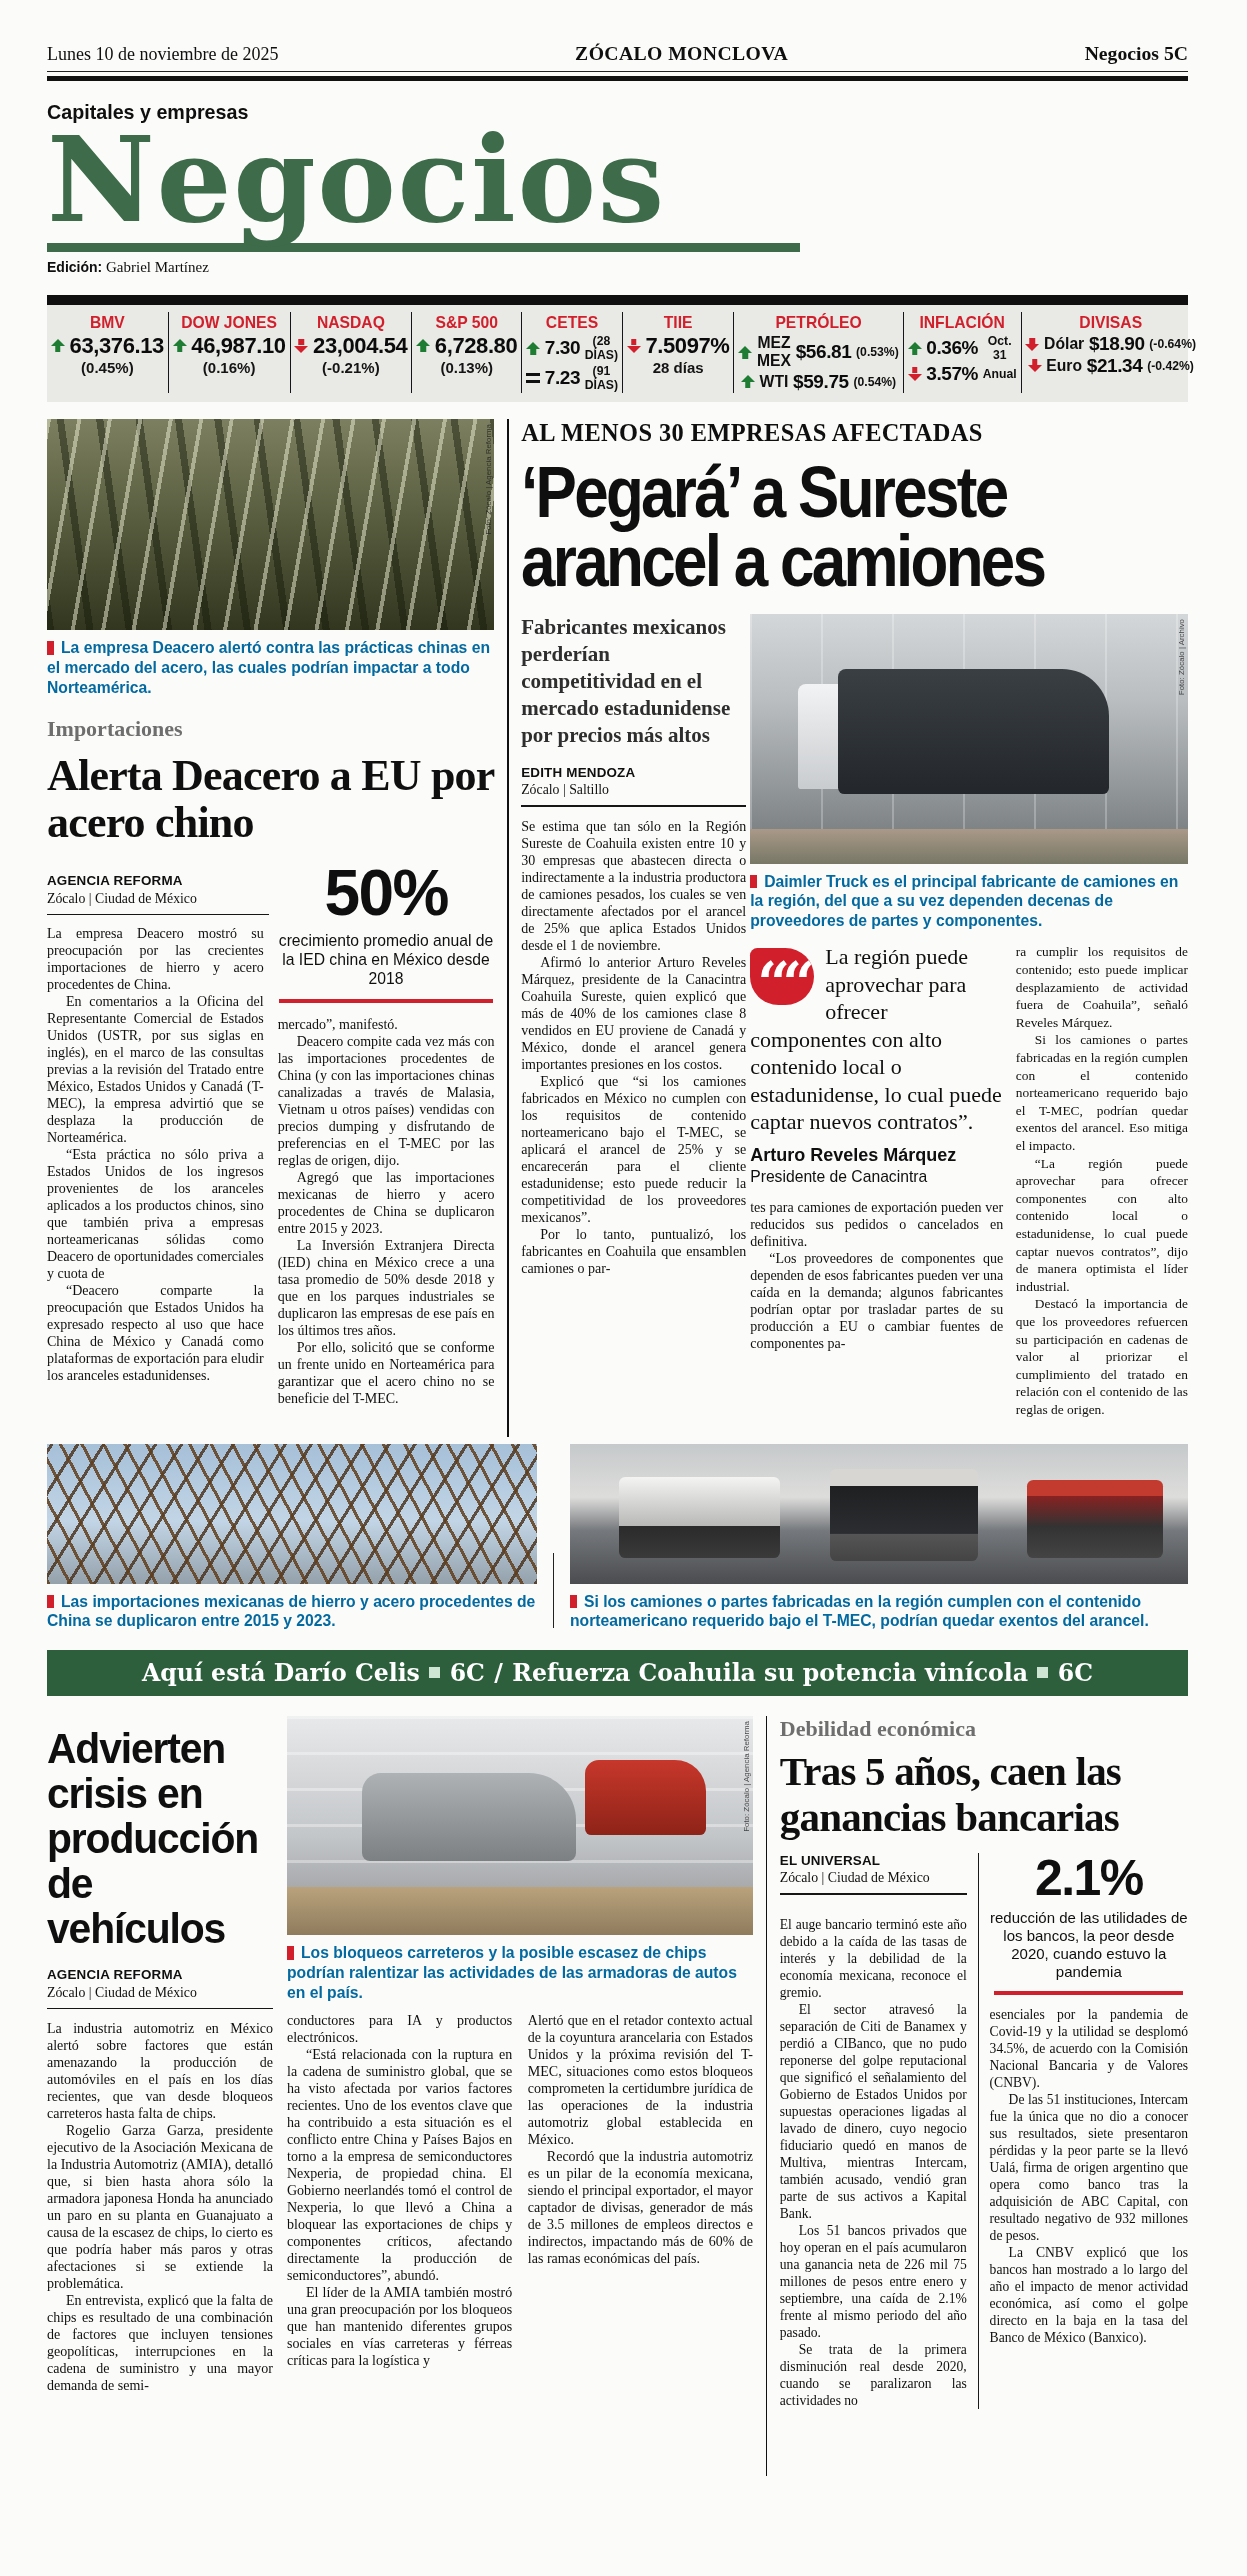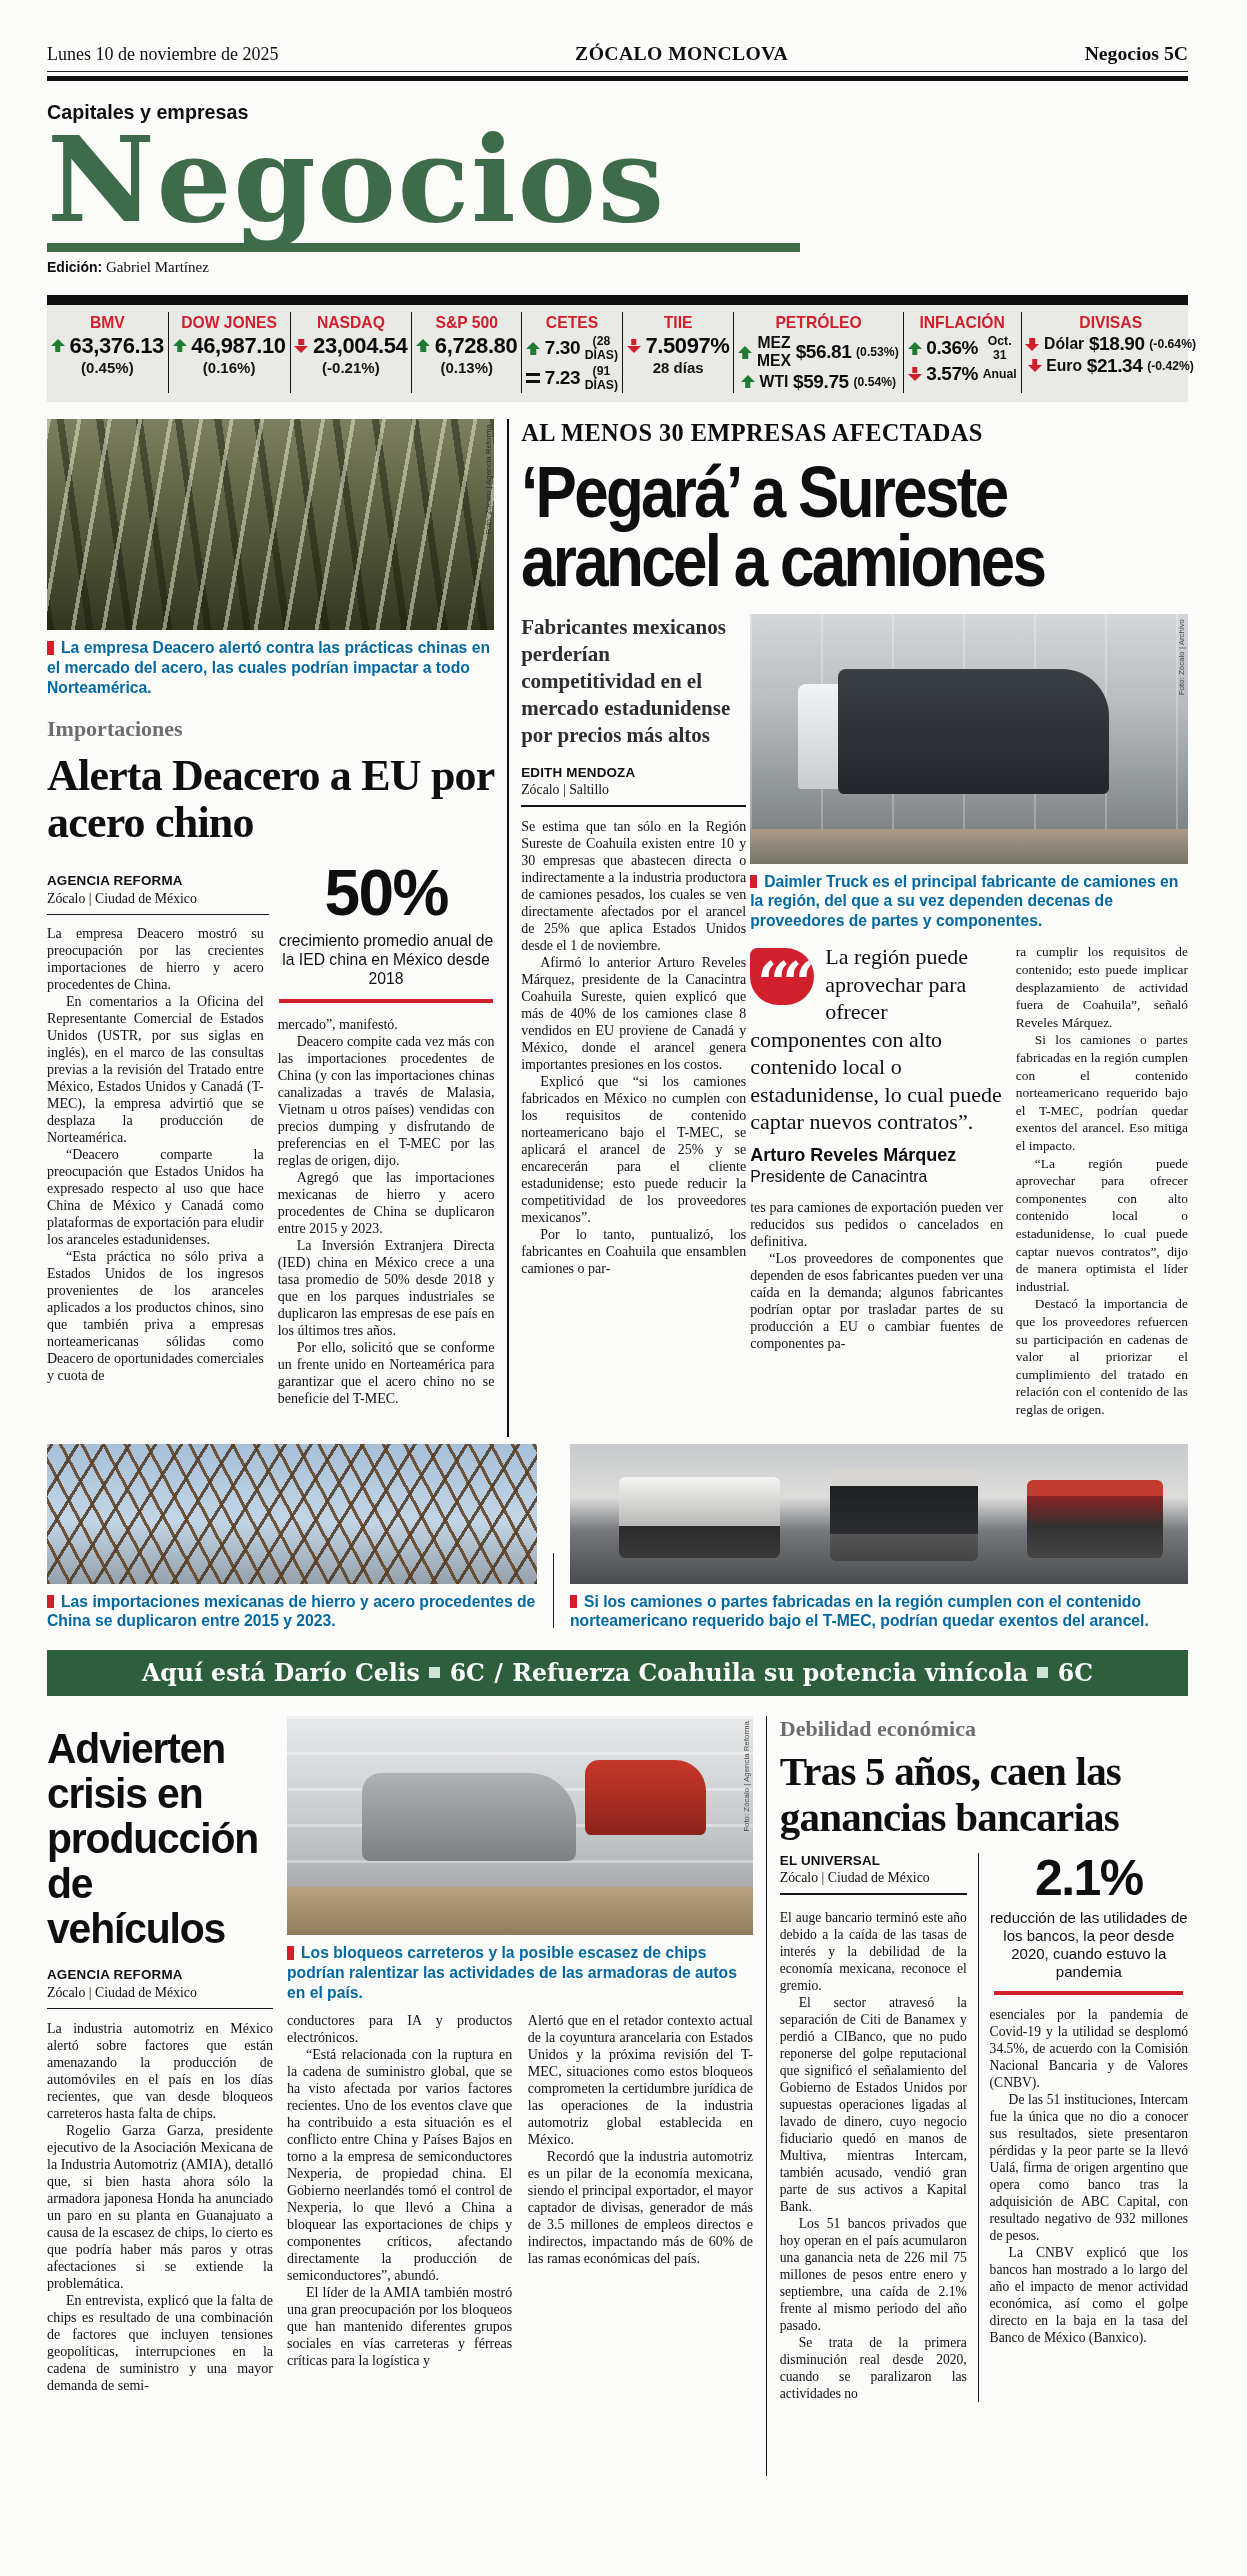--- a/index.html
+++ b/index.html
@@ -168,21 +168,21 @@
   .b-right{flex:1;min-width:0}
   .hl-banks{font:700 41px/1.12 "Liberation Serif",serif;letter-spacing:-0.8px;margin-top:6.3px}
   .banks-grid{display:flex;gap:0;margin-top:12.6px}
   .banks-c1{width:198px;flex:none;padding-right:11px}
   .banks-vr{width:0.8px;background:#1a1a1a;flex:none}
   .banks-c2{flex:1;min-width:0;padding-left:11px}
   .banks-grid .body p{font-size:13.6px;line-height:17px}
   .stat-banks .stat-big{font-size:50px}
   .stat-banks .stat-desc{font-size:15px;line-height:18px}
   .stat-banks .stat-bar{margin:9.4px 4.7px 11px}
-  .banks-c1 .byline{margin-bottom:14px}
+  .banks-c1 .byline{margin-bottom:21px}
 </style>
 </head>
 <body>
 
 <div class="page">
 
   <div class="topbar">
     <span class="date">Lunes 10 de noviembre de 2025</span>
     <span class="brand">ZÓCALO MONCLOVA</span>
     <span class="pageno">Negocios 5C</span>
@@ -313,22 +313,22 @@
       <div class="bodycols">
         <div class="bcol">
           <div class="byline">
             <div class="who">AGENCIA REFORMA</div>
             <div class="where">Zócalo | Ciudad de México</div>
             <div class="rule"></div>
           </div>
           <div class="body" style="margin-top:9.4px">
             <p>La empresa Deacero mostró su preocupación por las crecientes importaciones de hierro y acero procedentes de China.</p>
             <p>En comentarios a la Oficina del Representante Comercial de Estados Unidos (USTR, por sus siglas en inglés), en el marco de las consultas previas a la revisión del Tratado entre México, Estados Unidos y Canadá (T-MEC), la empresa advirtió que se desplaza la producción de Norteamérica.</p>
+            <p>“Esta práctica no sólo priva a Estados Unidos de los ingresos provenientes de los aranceles aplicados a los productos chinos, sino que también priva a empresas norteamericanas sólidas como Deacero de oportunidades comerciales y cuota de</p>
             <p>“Deacero comparte la preocupación que Estados Unidos ha expresado respecto al uso que hace China de México y Canadá como plataformas de exportación para eludir los aranceles estadunidenses.</p>
-            <p>“Esta práctica no sólo priva a Estados Unidos de los ingresos provenientes de los aranceles aplicados a los productos chinos, sino que también priva a empresas norteamericanas sólidas como Deacero de oportunidades comerciales y cuota de</p>
           </div>
         </div>
         <div class="bcol">
           <div class="stat50">
             <div class="stat-big">50%</div>
             <div class="stat-desc">crecimiento promedio anual de la IED china en México desde 2018</div>
             <div class="stat-bar"></div>
           </div>
           <div class="body">
             <p>mercado”, manifestó.</p>

